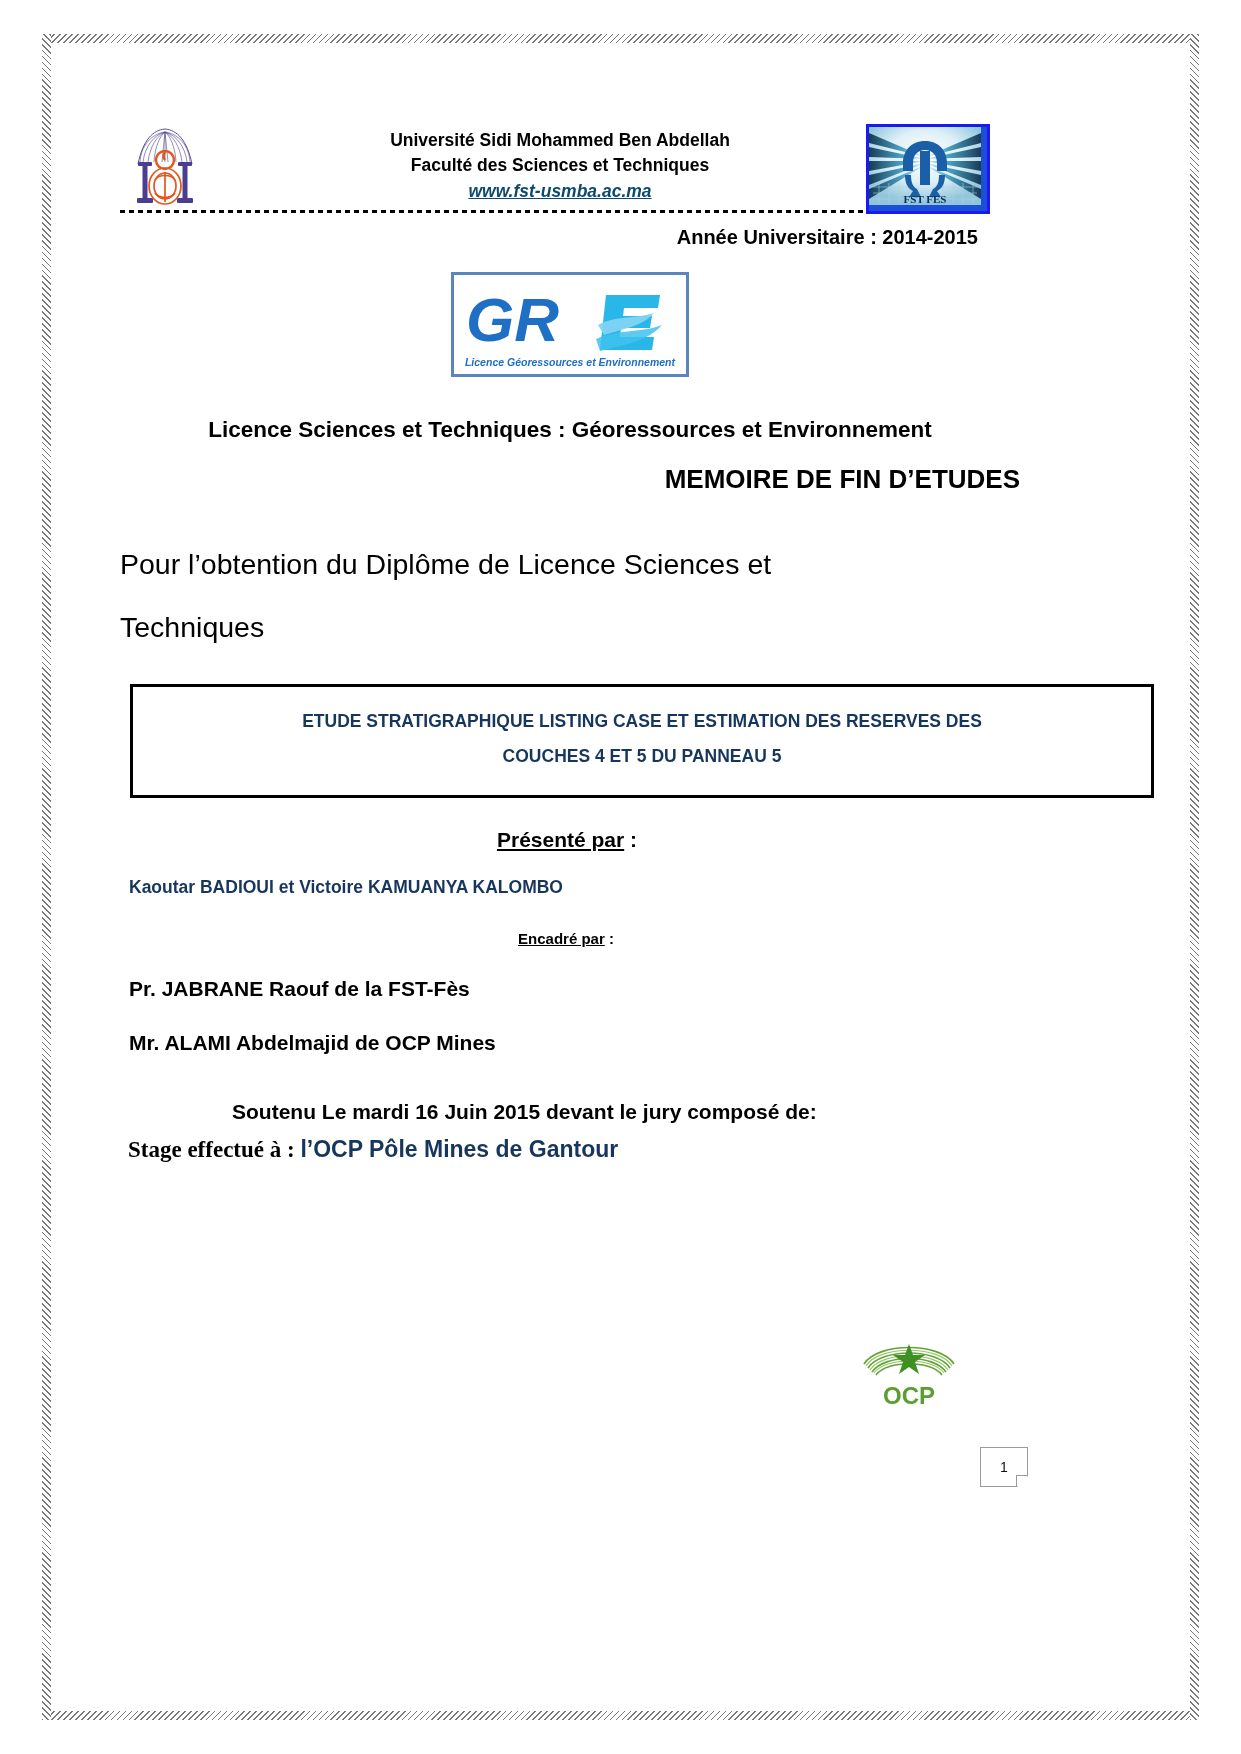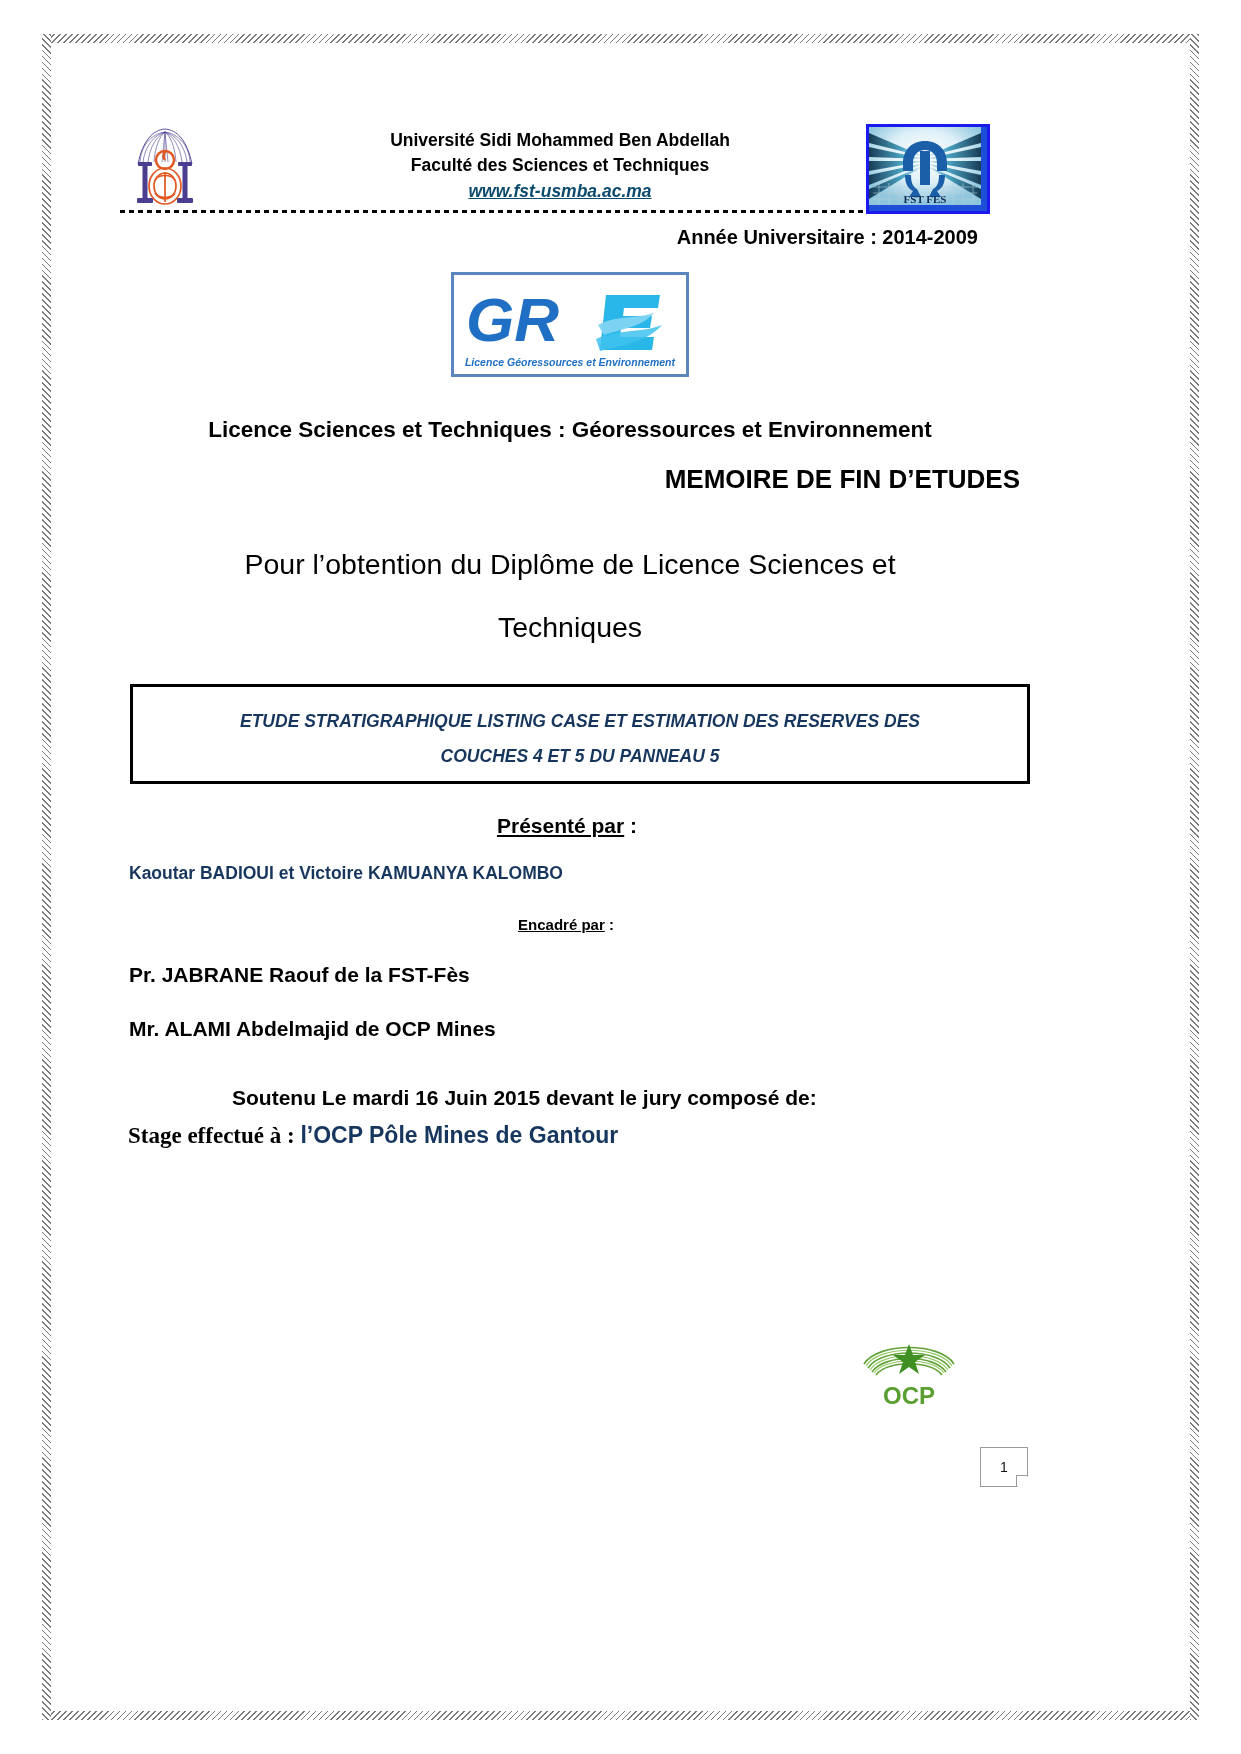--- a/index.html
+++ b/index.html
@@ -158,36 +158,35 @@
     font-weight: bold;
   }
   .t-memoire {
     margin-top: 21px;
     text-align: right;
     font-size: 26px;
     font-weight: bold;
   }
   .t-pour {
     margin-top: 38px;
-    text-align: center;
+    text-align: left;
     font-size: 28.5px;
     font-weight: normal;
     line-height: 2.2;
   }
 
   
   .subject-box {
     margin-top: 26px;
     margin-left: 10px;
-    width: 900px;
+    width: 1024px;
     box-sizing: border-box;
     border: 3px solid #000000;
-    padding: 17px 30px 8px 30px;
-    text-align: center;
-    font-style: italic;
+    padding: 17px 30px 22px 30px;
+    text-align: center;
   }
   .subject-box .sl {
     font-size: 17.5px;
     font-weight: bold;
     color: #17365d;
     line-height: 1.95;
   }
 
   
   .h-presente {
@@ -405,21 +404,21 @@
           <path d="M36 48 C36 58 40 62 44 64 L40 70 L52 70 L48 62 C44 60 42 56 42 48 Z"></path>
           <path d="M76 48 C76 58 72 62 68 64 L72 70 L60 70 L64 62 C68 60 70 56 70 48 Z"></path>
         </g>
         <text x="56" y="76" text-anchor="middle" font-family="Liberation Serif, serif" font-size="11" font-weight="bold" fill="#0d2d57">FST FES</text>
       </svg>
     </div>
   </div>
 
   <div class="dash-rule"></div>
 
-  <div class="annee">Année Universitaire : 2014-2009</div>
+  <div class="annee">Année Universitaire : 2014-2015</div>
 
   <div class="gre-wrap">
     <div class="gre-logo">
       <svg viewBox="0 0 232 99" width="232" height="99" aria-hidden="true">
         <rect x="0" y="0" width="232" height="99" fill="#ffffff"></rect>
         <text x="12" y="66" font-family="Liberation Sans, sans-serif" font-size="62" font-weight="bold" font-style="italic" fill="#1f6fc4">GR</text>
 
         <g>
           <path d="M152 20 L206 20 L204 33 L170 33 L169 41 L198 41 L196 53 L167 53 L166 62 L200 62 L198 75 L146 75 Z" fill="#29b6e8"></path>
           <path d="M144 50 C162 40 182 44 200 38 C188 52 168 54 150 60 Z" fill="#7fd4f2" opacity="0.95"></path>

